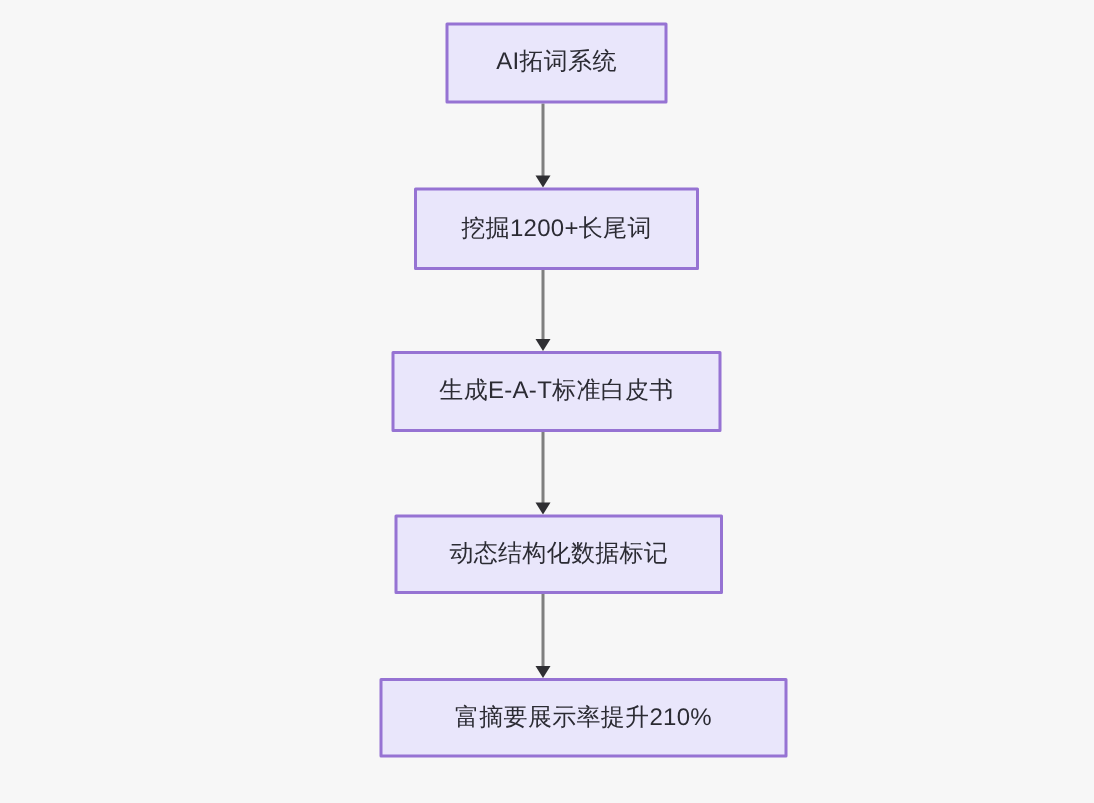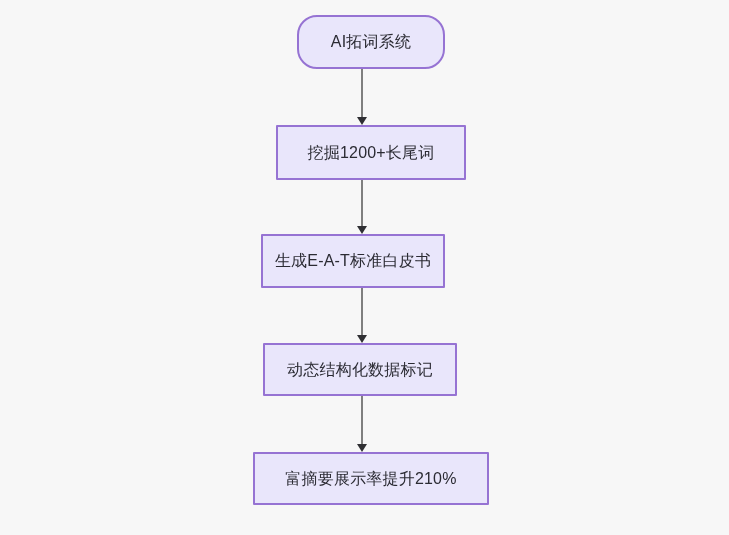--- a/index.html
+++ b/index.html
@@ -77,33 +77,33 @@
   <div class="edge" style="left:353px; top:288px; height:55px;">
     <div class="edge-line"></div>
     <div class="edge-arrow"></div>
   </div>
 
   <div class="edge" style="left:353px; top:396px; height:56px;">
     <div class="edge-line"></div>
     <div class="edge-arrow"></div>
   </div>
 
-  <div class="node" style="left:297px; top:15px; width:148px; height:54px;border-radius:20px;">
+  <div class="node" style="left:297px; top:15px; width:148px; height:54px;">
     <span class="node-label">AI拓词系统</span>
   </div>
 
   <div class="node" style="left:276px; top:125px; width:190px; height:55px;text-align:right;">
     <span class="node-label">挖掘1200+长尾词</span>
   </div>
 
-  <div class="node" style="left:261px; top:234px; width:184px; height:54px;">
+  <div class="node" style="left:261px; top:234px; width:220px; height:54px;">
     <span class="node-label">生成E-A-T标准白皮书</span>
   </div>
 
-  <div class="node" style="left:263px; top:343px; width:194px; height:53px;">
+  <div class="node" style="left:263px; top:343px; width:219px; height:53px;">
     <span class="node-label">动态结构化数据标记</span>
   </div>
 
-  <div class="node" style="left:253px; top:452px; width:236px; height:53px;">
+  <div class="node" style="left:253px; top:452px; width:272px; height:53px;">
     <span class="node-label">富摘要展示率提升210%</span>
   </div>
 
 </div>
 
 </body></html>

